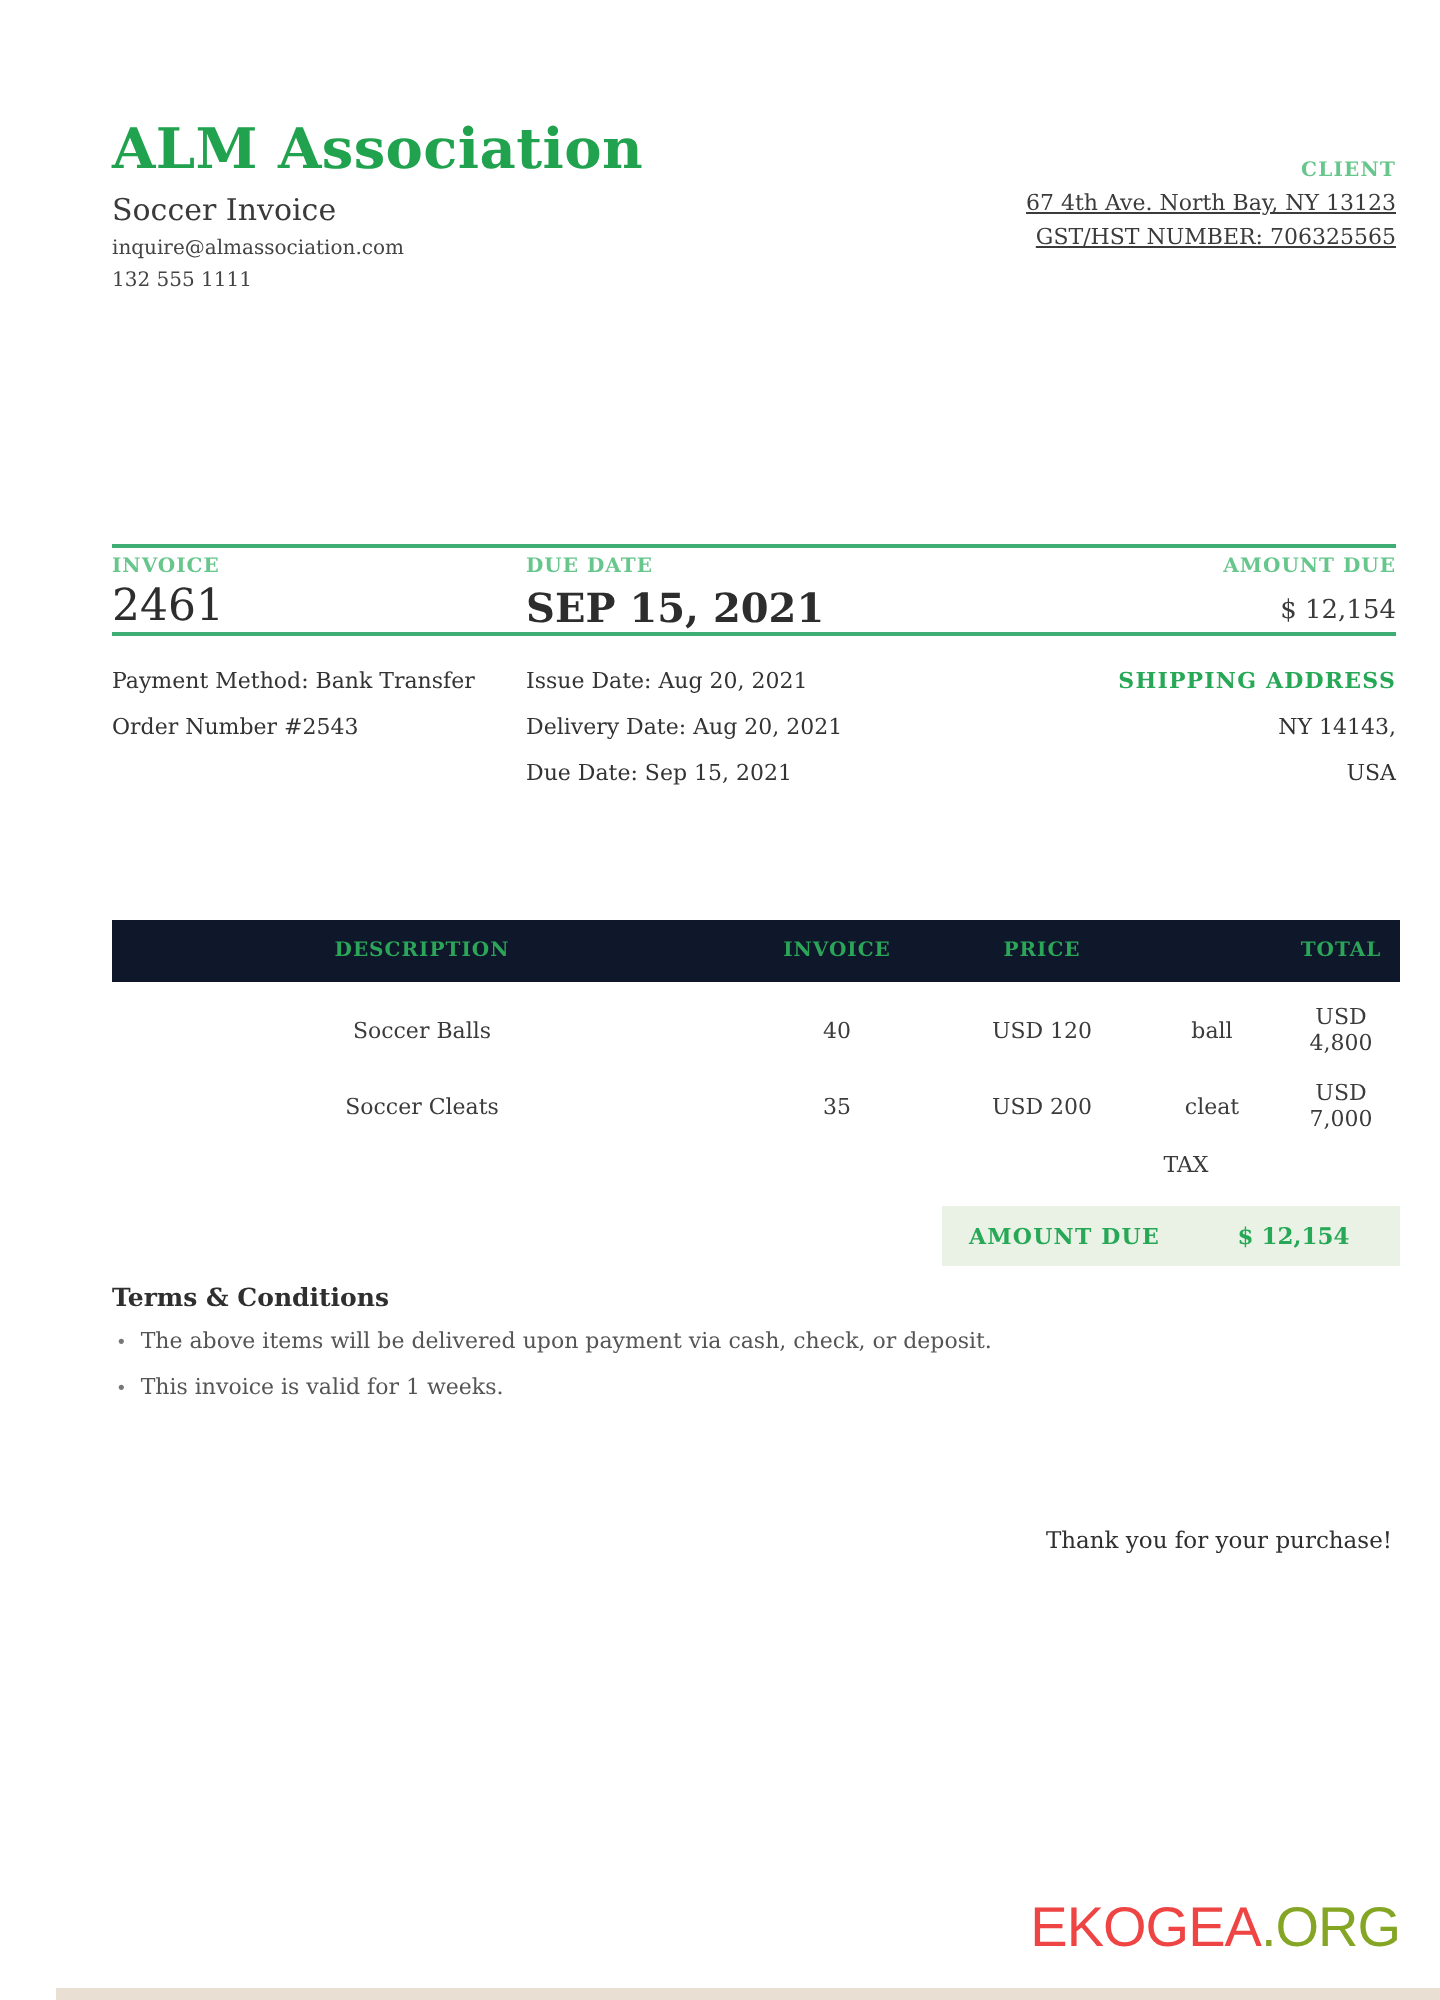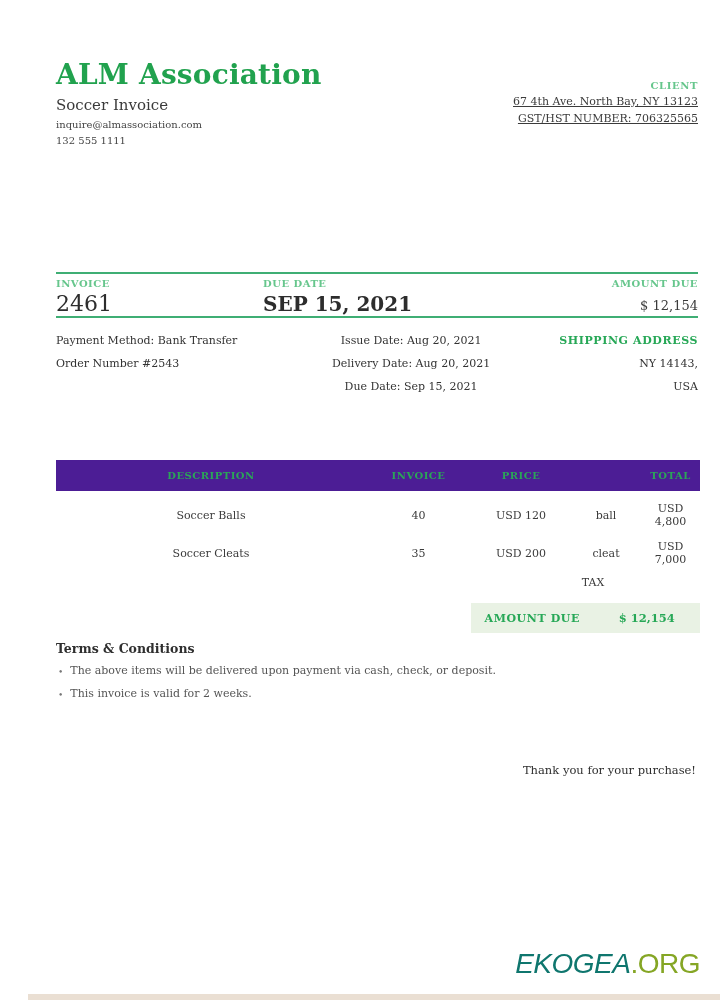--- a/index.html
+++ b/index.html
@@ -47,31 +47,31 @@
   .amount-due-value{font-size:13px;color:#3b3b3b;margin-top:9px;}
 
   
   .details{
     position:absolute;left:28px;right:22px;top:334px;
     display:flex;
   }
   .details-col{font-size:11px;color:#333;}
   .details-col div{margin-bottom:10px;}
   .details-col.col-a{width:207px;}
-  .details-col.col-b{flex:1;text-align:center;}
+  .details-col.col-b{flex:1;}
   .details-col.col-c{text-align:right;}
   .shipping-label{
     color:#27a857;font-weight:bold;font-size:11px;letter-spacing:.6px;
   }
 
   
   .items{position:absolute;left:28px;right:20px;top:460px;}
   .tgrid{display:grid;grid-template-columns:310px 105px 100px 70px 1fr;}
   .items-head{
-    background:#4c1d95;height:31px;align-items:center;
+    background:#0f172a;height:31px;align-items:center;
   }
   .items-head .hcell{
     color:#2ba558;font-size:10px;font-weight:bold;letter-spacing:.5px;
     text-align:center;
   }
   .item-row{margin-top:10px;height:28px;align-items:center;}
   .cell{font-size:11px;color:#3b3b3b;text-align:center;}
   .tax-row{margin-top:2px;height:26px;align-items:center;gap:36px;}
   .amount-box{
     margin-top:8px;margin-left:415px;height:30px;
@@ -95,21 +95,21 @@
 
   
   .thankyou{
     position:absolute;right:24px;top:763px;font-size:11.5px;color:#2f2f2f;
   }
   .brand{
     position:absolute;right:20px;top:948px;
     font-family:"Liberation Sans","DejaVu Sans",sans-serif;
     font-size:28px;letter-spacing:-.5px;
   }
-  .brand .bp{color:#0f766e;font-style:italic;}
+  .brand .bp{color:#ef4444;}
   .brand .bs{color:#85a625;}
   .bottom-strip{
     position:absolute;left:0;right:0;bottom:0;height:6px;background:#eadfd3;
   }
 </style>
 </head>
 <body>
 
 <div class="page">
 
@@ -196,21 +196,21 @@
       <span class="abv">$ 12,154</span>
     </div>
   </div>
 
   <div class="terms">
     <div class="terms-heading">Terms &amp; Conditions</div>
     <div class="term-item">
         <span>The above items will be delivered upon payment via cash, check, or deposit.</span>
       </div>
     <div class="term-item">
-        <span>This invoice is valid for 2 weeks.</span>
+        <span>This invoice is valid for 1 weeks.</span>
       </div>
   </div>
 
   <div class="thankyou">Thank you for your purchase!</div>
 
   <div class="brand">
     <span class="bp">EKOGEA</span><span class="bs">.ORG</span>
   </div>
 
   <div class="bottom-strip"></div>

